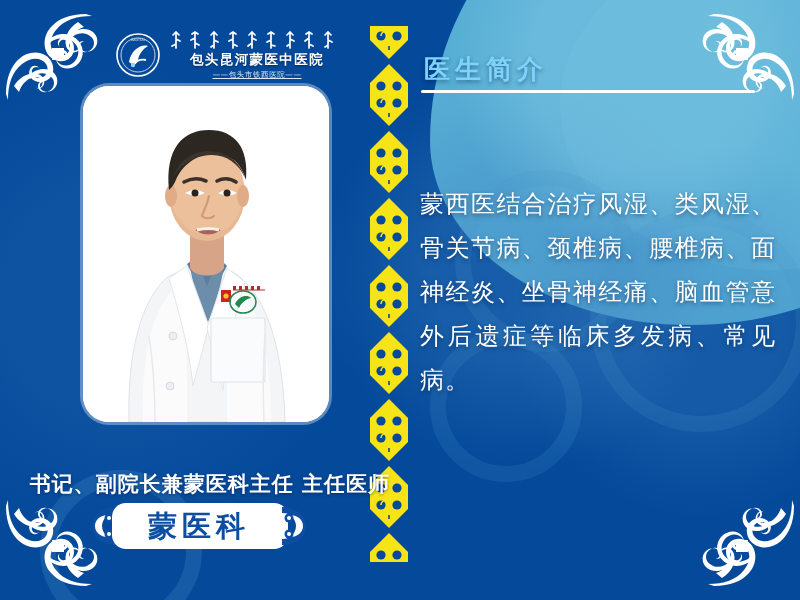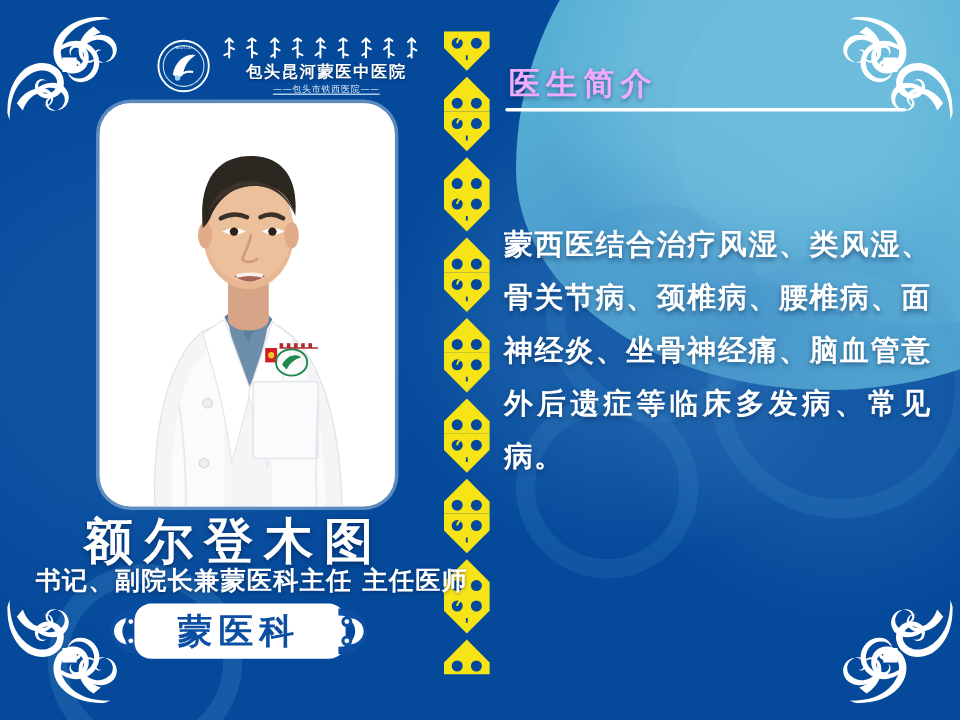--- a/index.html
+++ b/index.html
@@ -82,47 +82,47 @@
   }
   #dept-text{
     position:relative;color:#0b4ea2;font-size:29px;font-weight:bold;
     letter-spacing:5px;line-height:46px;
   }
   .badge-scroll{position:absolute;top:2px;width:34px;height:42px;}
   .bs-left{left:0;}
   .bs-right{right:0;transform:scaleX(-1);}
 
   
-  #logo{position:absolute;left:130px;top:28px;width:200px;height:54px;
+  #logo{position:absolute;left:115px;top:28px;width:200px;height:54px;
         display:flex;align-items:center;gap:8px;text-align:right;}
   #logo-mark{width:46px;height:46px;flex:0 0 46px;}
   #logo-text{display:flex;flex-direction:column;align-items:center;gap:1px;}
   #logo-mongolian{height:20px;}
   #logo-name{color:#ffffff;font-size:13.5px;font-weight:bold;letter-spacing:1.4px;
              white-space:nowrap;text-shadow:0 1px 2px rgba(0,20,60,.6);}
   #logo-sub{color:#dbe9f7;font-size:7.5px;letter-spacing:.6px;white-space:nowrap;text-decoration:underline;}
 
   
   #intro-title{
     position:absolute;left:424px;top:52px;
-    color:#f0abfc;font-size:26px;font-weight:bold;letter-spacing:5px;
+    color:#7dd3fc;font-size:26px;font-weight:bold;letter-spacing:5px;
     text-shadow:0 2px 4px rgba(0,30,70,.45);
   }
   #title-rule{
     position:absolute;left:421px;top:90px;width:334px;height:3px;
     background:#ffffff;border-radius:2px;
   }
   #spec-label{
     position:absolute;left:420px;top:139px;
     color:#ffffff;font-size:24px;font-weight:bold;letter-spacing:3px;
     text-shadow:0 2px 4px rgba(0,30,70,.5);
   }
   #spec-body{
     position:absolute;left:420px;top:182px;width:356px;
-    color:#ffffff;font-size:24px;font-weight:bold;line-height:44px;
+    color:#ffffff;font-size:24px;font-weight:normal;line-height:44px;
     letter-spacing:1px;text-align:justify;
     text-shadow:0 2px 4px rgba(0,30,70,.5);
   }
 </style>
 </head>
 <body>
 
 <div id="poster">
 
   <div class="blob blob-cyan"></div>
@@ -315,21 +315,20 @@
           <rect x="168" y="200" width="3" height="4"></rect>
           <rect x="174" y="200" width="3" height="4"></rect>
         </g>
       </g>
 
       <path d="M66 250 C70 276 72 306 72 336" stroke="#e5e8ec" stroke-width="1.4" fill="none"></path>
       <path d="M182 248 C180 276 180 308 181 336" stroke="#e5e8ec" stroke-width="1.4" fill="none"></path>
     </svg>
   </div>
 
-  <div id="doctor-name">额尔登木图</div>
   <div id="doctor-title">书记、副院长兼蒙医科主任 主任医师</div>
 
   <div id="dept-badge">
     <span class="badge-scroll bs-left">
       <svg viewBox="0 0 34 42">
         <g fill="#0b4ea2">
           <path d="M30 2 C16 2 6 10 6 21 C6 32 16 40 30 40 L30 34 C20 34 13 29 13 21 C13 13 20 8 30 8 Z"></path>
           <path d="M22 10 C14 10 9 15 9 21 C9 27 14 32 22 32 C18 29 16 25 16 21 C16 17 18 13 22 10 Z" fill="#ffffff"></path>
           <circle cx="23" cy="13" r="4.5"></circle>
           <circle cx="23" cy="13" r="2" fill="#ffffff"></circle>

